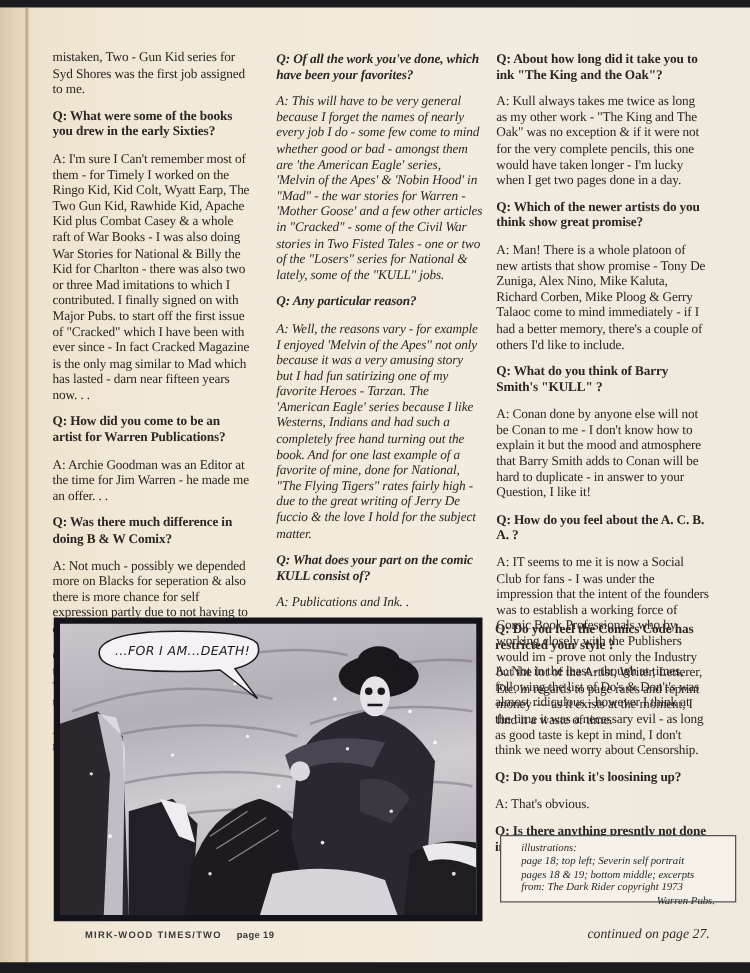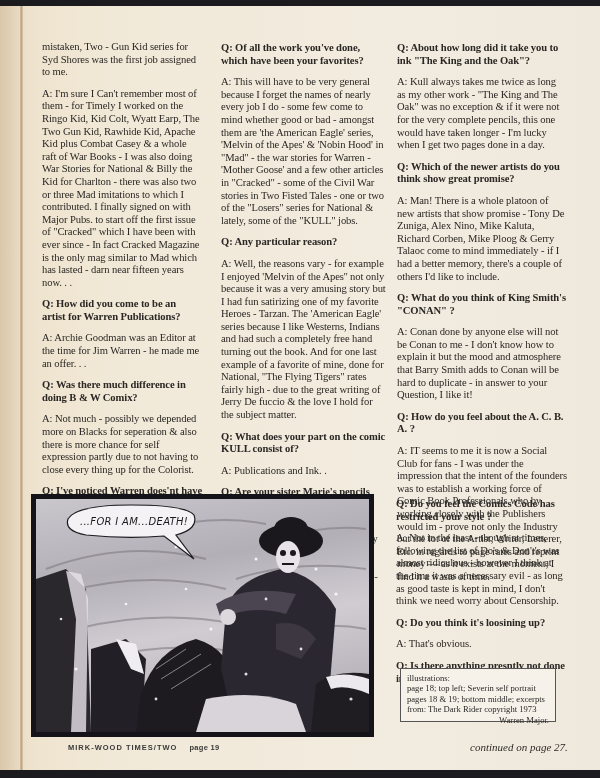--- a/index.html
+++ b/index.html
@@ -22,67 +22,68 @@
     position: absolute; left: 0; top: 0; width: 26px; height: 100%;
     background: linear-gradient(90deg, rgba(190,160,120,.35), rgba(220,200,170,0));
   }
   .col {
     position: absolute; color: #2a2724;
     font-size: 10.6px; line-height: 12.6px; letter-spacing: -0.1px;
   }
   .col p { margin: 0 0 9px 0; }
   .col p.q { font-weight: bold; }
   .col1 { left: 42px; top: 35px; width: 160px; }
-  .col2 { left: 221px; top: 36px; width: 165px; }
+  .col2 { left: 221px; top: 36px; width: 165px; font-style: italic; }
   .col3 { left: 397px; top: 36px; width: 170px; }
   .col3b { left: 396px; top: 492px; width: 170px; }
 
   .panel {
-    position: absolute; left: 31px; top: 488px; width: 343px; height: 243px;
+    position: absolute; left: 43px; top: 488px; width: 343px; height: 243px;
     background: #15131a; box-sizing: border-box; padding: 5px;
   }
   .panel-inner {
     position: relative; width: 100%; height: 100%; overflow: hidden;
     background: linear-gradient(170deg, #c9c6cc 0%, #b3afb7 30%, #d0ccd2 55%, #a8a3ab 100%);
   }
   .panel svg { position: absolute; left: 0; top: 0; width: 100%; height: 100%; }
   .balloon-text {
     position: absolute; left: 38px; top: 17px; width: 120px;
     font-family: "DejaVu Sans", sans-serif; font-style: italic; font-size: 10px;
     color: #1c1a1e; letter-spacing: .3px; text-align: center;
   }
   .footer-left {
     position: absolute; left: 44px; top: 737px;
     font-family: "Liberation Sans", "DejaVu Sans", sans-serif;
     font-size: 7.5px; font-weight: bold; letter-spacing: 1px; color: #3a3a3a; padding-left: 24px;
   }
   .footer-left .pg { margin-left: 12px; letter-spacing: .3px; }
   .credits {
-    position: absolute; left: 400px; top: 662px; width: 156px; height: 54px;
+    position: absolute; left: 400px; top: 662px; width: 189px; height: 54px;
     border: 1px solid #555; background: #f6f2ea; box-sizing: border-box;
-    padding: 4px 6px; font-size: 8.6px; line-height: 10.4px; color: #2a2826;
+    padding: 4px 16px; font-style: italic; font-size: 8.6px; line-height: 10.4px; color: #2a2826;
   }
   .credits .last { text-align: right; }
   .continued {
     position: absolute; left: 470px; top: 735px;
     font-style: italic; font-size: 11px; color: #2d2b29;
   }
   .bottom-bar {
     position: absolute; left: 0; top: 770px; width: 600px; height: 8px; background: #1b1a1e;
   }
 </style>
 </head>
 <body>
 
 <div class="page">
   <div class="gutter-shade"></div>
   <div class="gutter"></div>
 
   <div class="col col1">
       <p class="a">mistaken, Two - Gun Kid series for Syd Shores was the first job assigned to me.</p>
+      <p class="q">Q:  What were some of the books you drew in the early Sixties?</p>
       <p class="a">A:  I'm sure I Can't remember most of them - for Timely I worked on the Ringo Kid, Kid Colt, Wyatt Earp, The Two Gun Kid, Rawhide Kid, Apache Kid plus Combat Casey &amp; a whole raft of War Books - I was also doing War Stories for National &amp; Billy the Kid for Charlton - there was also two or three Mad imitations to which I contributed. I finally signed on with Major Pubs. to start off the first issue of "Cracked" which I have been with ever since - In fact Cracked Magazine is the only mag similar to Mad which has lasted - darn near fifteen years now. . .</p>
       <p class="q">Q:  How did you come to be an artist for Warren Publications?</p>
       <p class="a">A:  Archie Goodman was an Editor at the time for Jim Warren - he made me an offer. . .</p>
       <p class="q">Q:  Was there much difference in doing B &amp; W Comix?</p>
       <p class="a">A:  Not much - possibly we depended more on Blacks for seperation &amp; also there is more chance for self expression partly due to not having to close every thing up for the Colorist.</p>
       <p class="q">Q:  I've noticed Warren does'nt have their "Greatest Artists in the World" staff any longer.  Could you tell us your reasons for leaving?</p>
       <p class="a">A:  I became very bu$y el$ewhere for more money.</p>
     </div>
   <div class="col col2">
       <p class="q">Q:  Of all the work you've done, which have been your favorites?</p>
@@ -92,21 +93,21 @@
       <p class="q">Q:  What does your part on the comic KULL consist of?</p>
       <p class="a">A:  Publications and Ink. .</p>
       <p class="q">Q:  Are your sister Marie's pencils easy to follow?</p>
       <p class="a">A:  I think they are the easiest I have ever had to Ink - the reason is probaly that we think very much along the same lines &amp; took our earliest art lessons at the knee of the same artist - our father.</p>
     </div>
   <div class="col col3">
       <p class="q">Q:  About how long did it take you to ink "The King and the Oak"?</p>
       <p class="a">A:  Kull always takes me twice as long as my other work - "The King and The Oak" was no exception &amp; if it were not for the very complete pencils, this one would have taken longer - I'm lucky when I get two pages done in a day.</p>
       <p class="q">Q:  Which of the newer artists do you think show great promise?</p>
       <p class="a">A:  Man!  There is a whole platoon of new artists that show promise - Tony De Zuniga, Alex Nino, Mike Kaluta, Richard Corben, Mike Ploog &amp; Gerry Talaoc come to mind immediately - if I had a better memory, there's a couple of others I'd like to include.</p>
-      <p class="q">Q:  What do you think of King Smith's "CONAN" ?</p>
+      <p class="q">Q:  What do you think of Barry Smith's "KULL" ?</p>
       <p class="a">A:  Conan done by anyone else will not be Conan to me - I don't know how to explain it but the mood and atmosphere that Barry Smith adds to Conan will be hard to duplicate - in answer to your Question, I like it!</p>
       <p class="q">Q:  How do you feel about the A. C. B. A.  ?</p>
       <p class="a">A:  IT seems to me it is now a Social Club for fans - I was under the impression that the intent of the founders was to establish a working force of Comic Book Professionals who by working closely with the Publishers would im - prove not only the Industry but the lot of the Artist, Writer, Letterer, Etc. in regards to page rates and reprint money — as it exists at the moment, I find it a waste of time.</p>
     </div>
   <div class="col col3b">
       <p class="q">Q:  Do you feel the Comics Code has restricted your style ?</p>
       <p class="a">A:  Not in the least - though at times, following the list of Do's &amp; Don't's was almost ridiculous - however I think at the time it was a necessary evil - as long as good taste is kept in mind, I don't think we need worry about Censorship.</p>
       <p class="q">Q:  Do you think it's loosining up?</p>
       <p class="a">A:  That's obvious.</p>
       <p class="q">Q:  Is there anything presntly not done in Comix that you would like to see?</p>
@@ -176,21 +177,21 @@
       </svg>
       <div class="balloon-text">...FOR I AM...DEATH!</div>
     </div>
   </div>
 
   <div class="credits">
     <div>illustrations:</div>
     <div>page  18; top left; Severin self portrait</div>
     <div>pages 18 &amp; 19; bottom middle;  excerpts</div>
     <div>from:  The Dark Rider  copyright 1973</div>
-    <div class="last">Warren Major.</div>
+    <div class="last">Warren Pubs.</div>
   </div>
 
   <div class="footer-left">
     <span>MIRK-WOOD TIMES/TWO</span><span class="pg">page 19</span>
   </div>
   <div class="continued">continued on page 27.</div>
 </div>
 <div class="bottom-bar"></div>
 
 </body></html>

